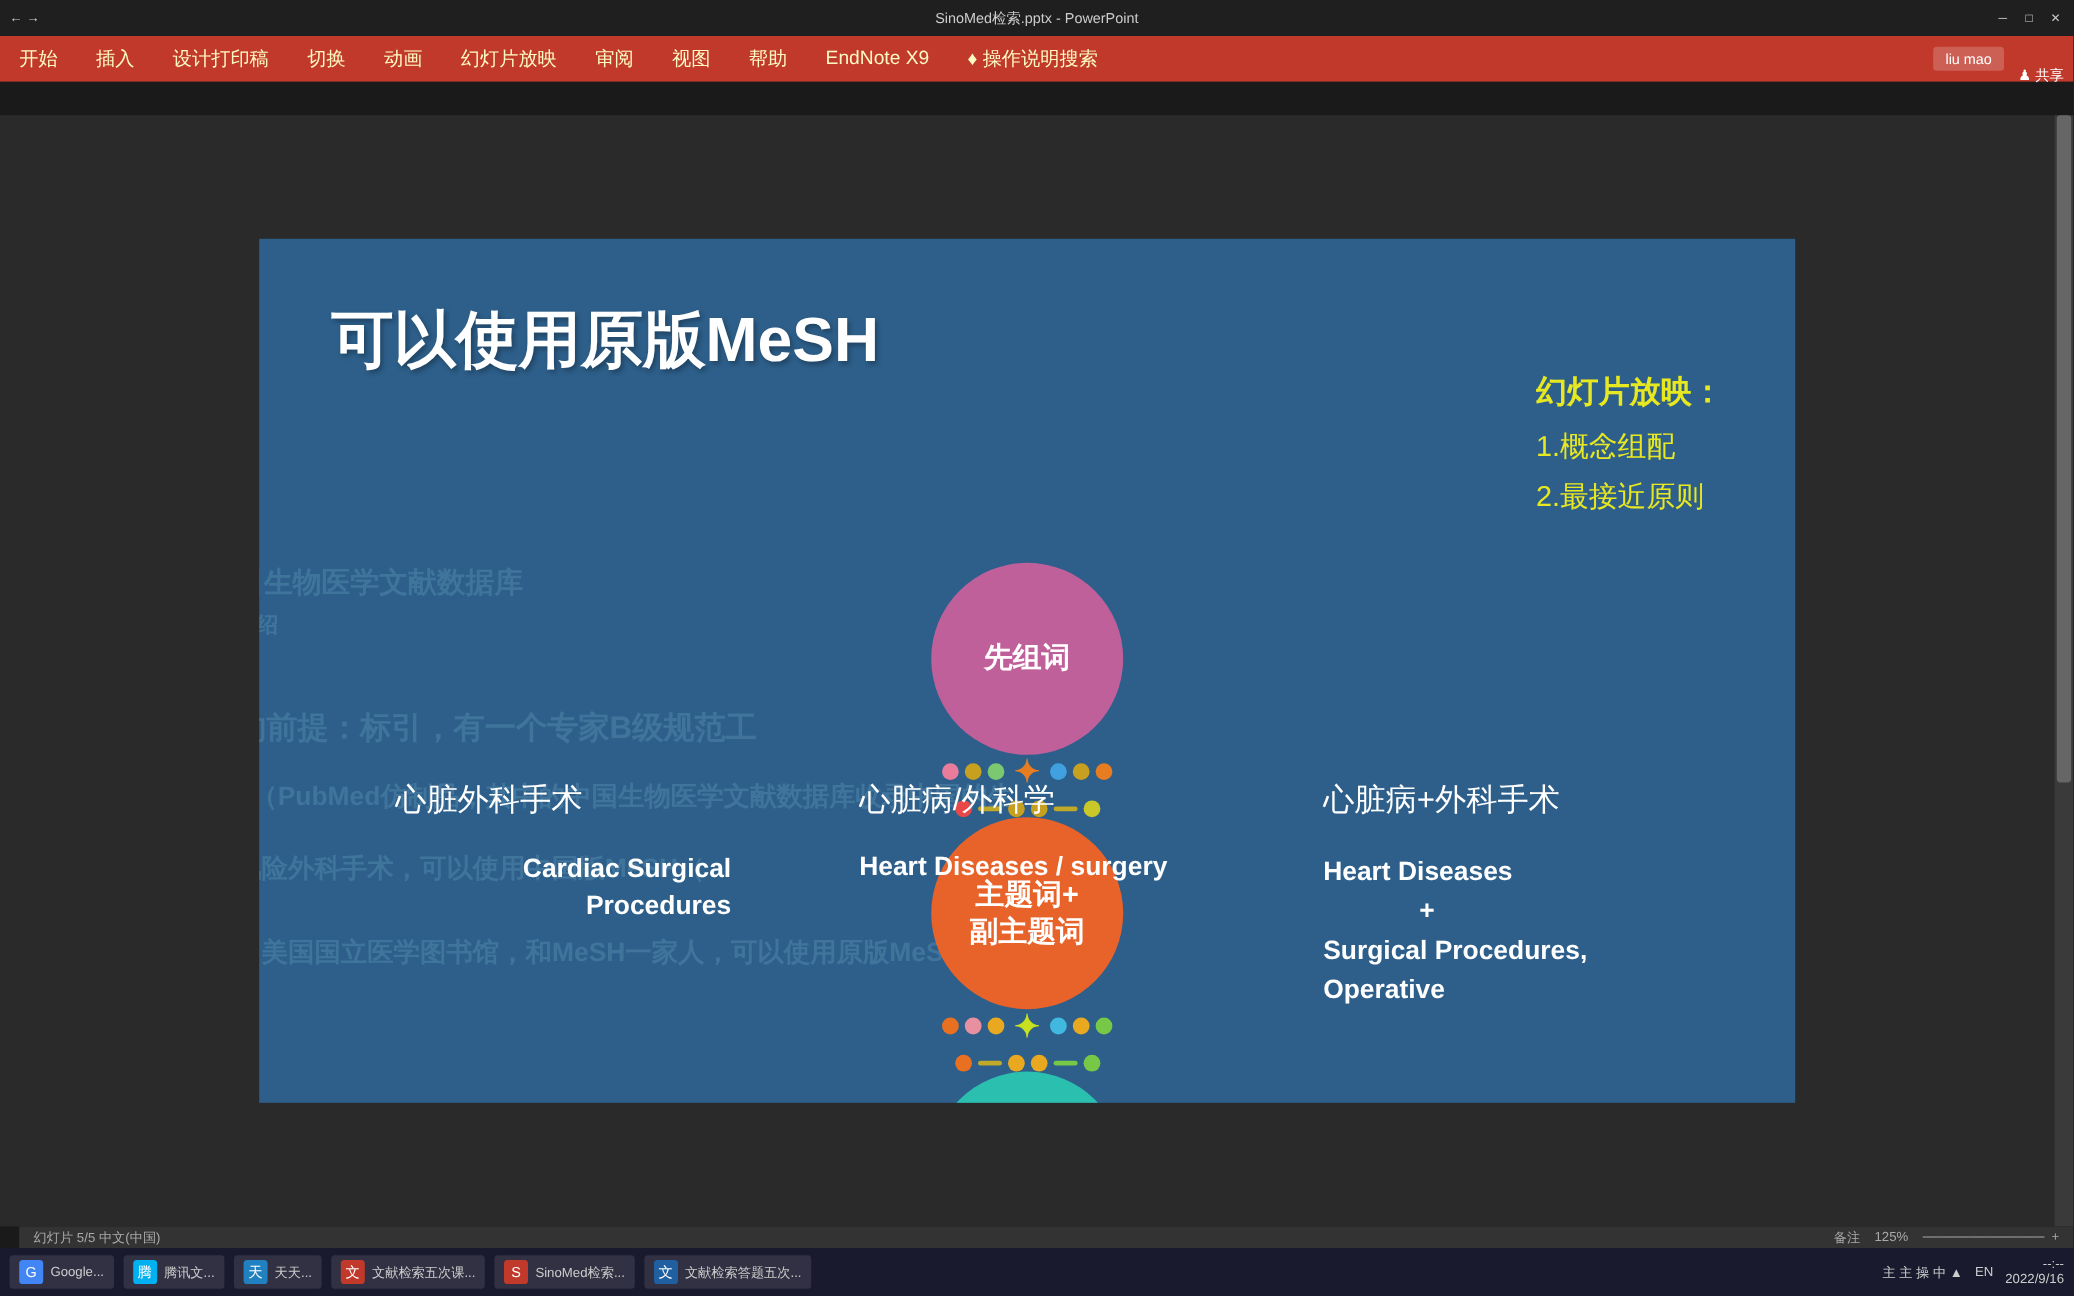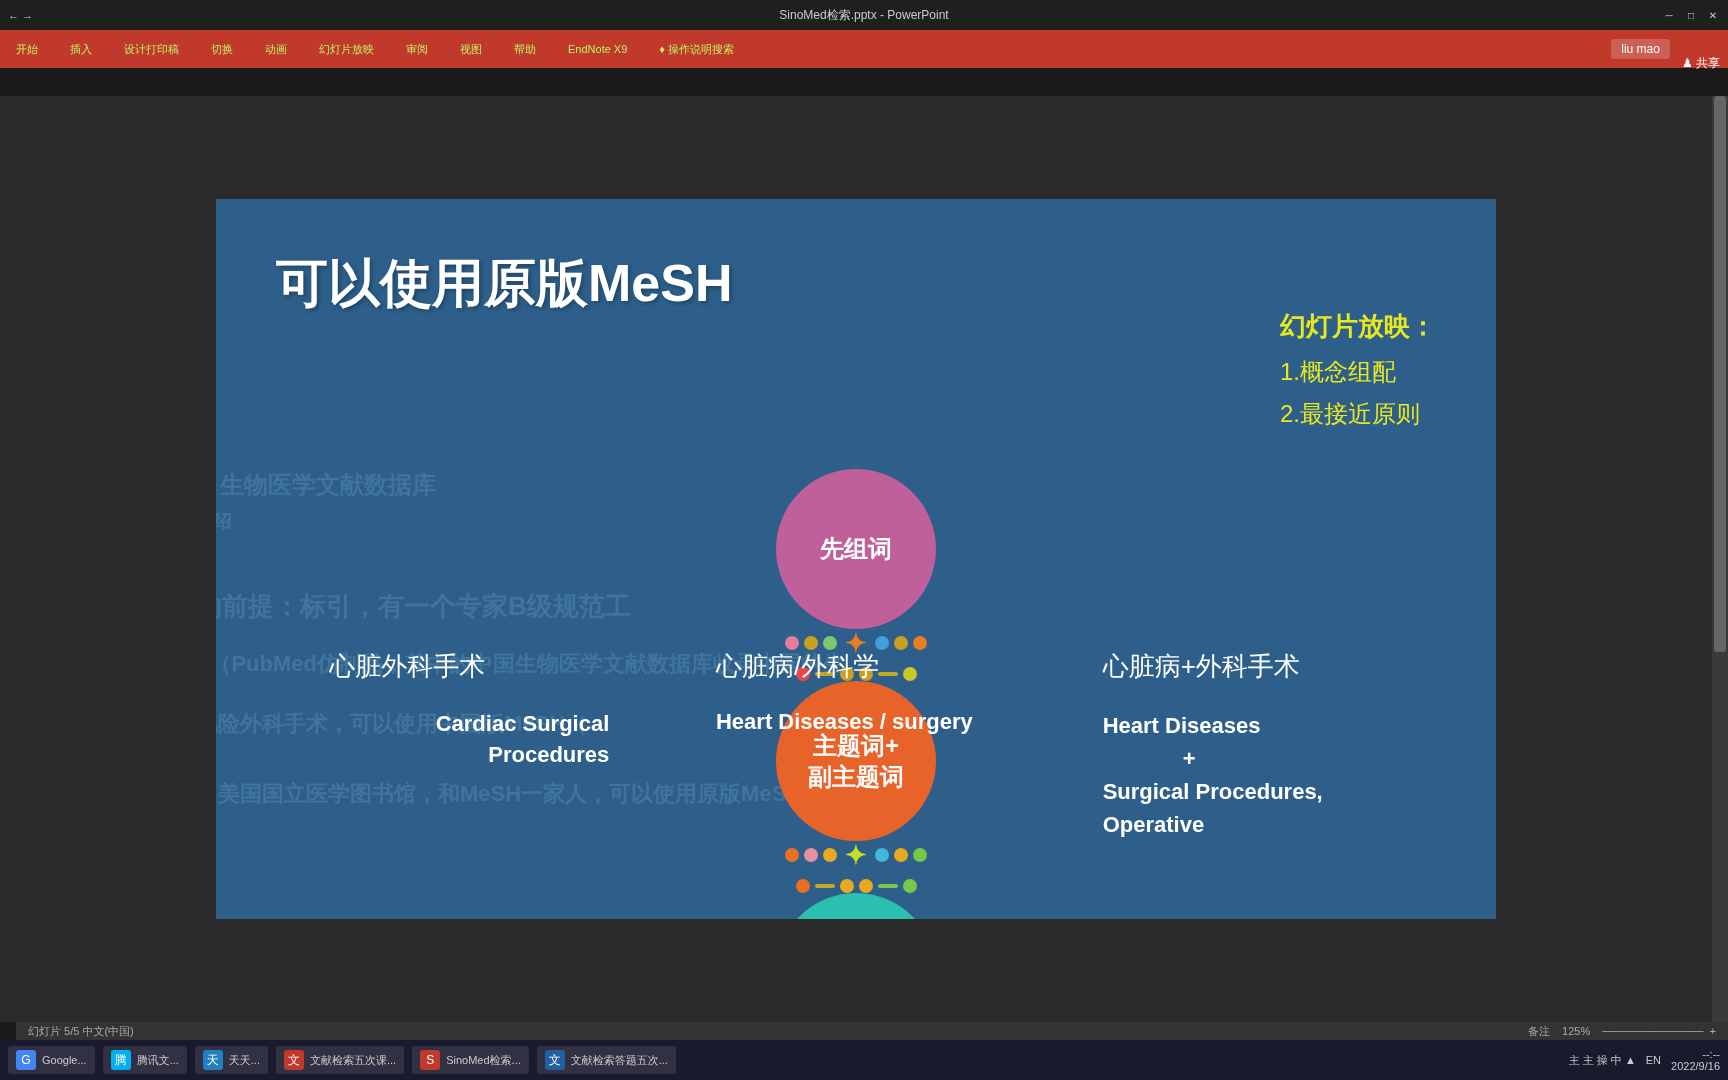--- a/index.html
+++ b/index.html
@@ -60,22 +60,22 @@
       right: 0;
       height: 38px;
       background: #c0392b;
       display: flex;
       align-items: center;
       padding: 0 8px;
       gap: 16px;
       z-index: 100;
     }
     .ribbon-tab {
-      font-size: 11px;
-      color: #bef264;
+      font-size: 16px;
+      color: #fef9c3;
       padding: 4px 8px;
       cursor: pointer;
       white-space: nowrap;
     }
 
     
     .slide-container {
       position: absolute;
       top: 96px;
       left: 0;

